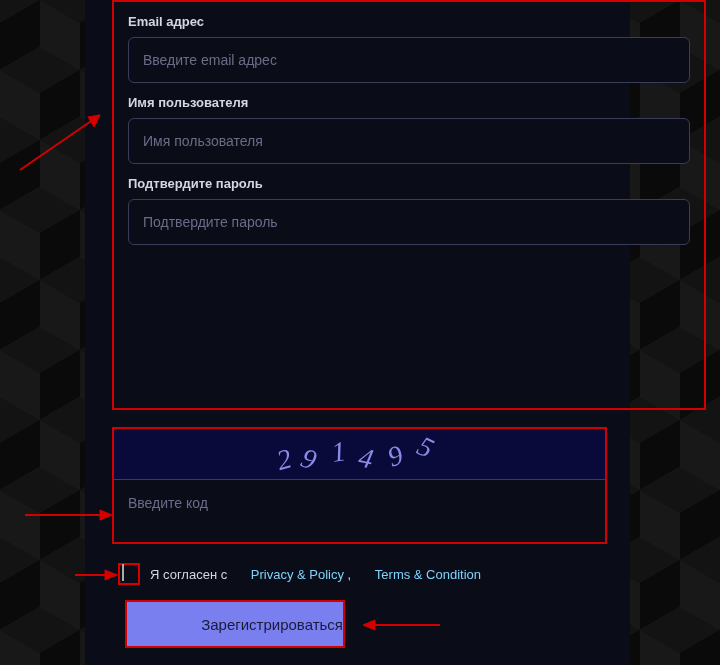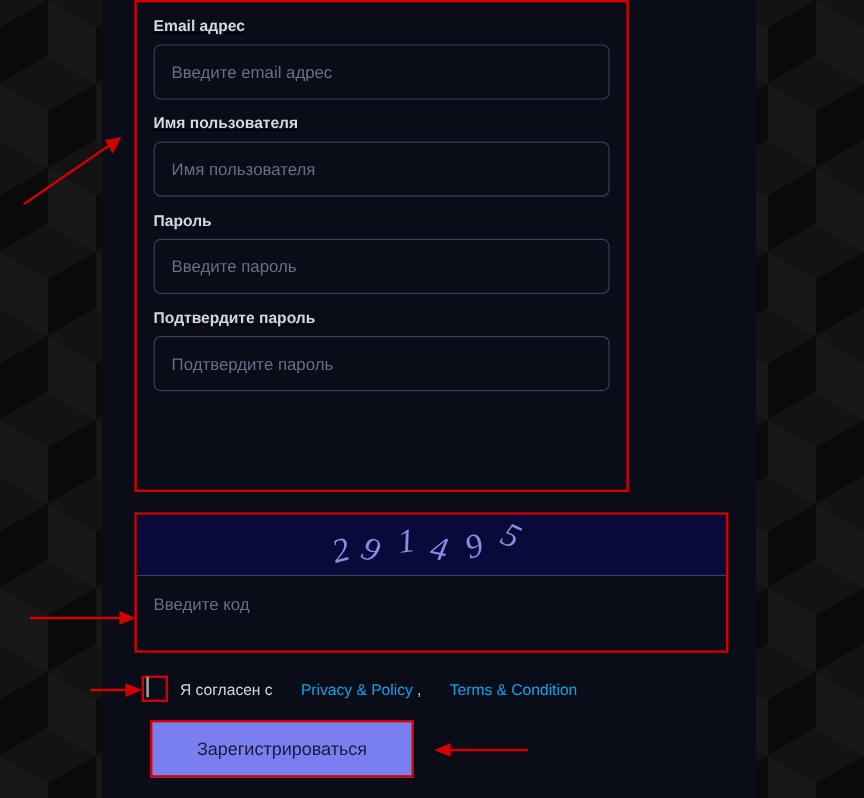--- a/index.html
+++ b/index.html
@@ -25,24 +25,23 @@
 }
 .panel {
   position: absolute;
   left: 85px; top: 0;
   width: 545px; height: 665px;
   background: #0a0c18;
 }
 .form-box {
   position: absolute;
   left: 112px; top: 0;
-  width: 412px; height: 410px;
+  width: 594px; height: 410px;
   border: 2px solid #d40000;
   padding: 0 14px;
-  text-decoration: underline;
 }
 .fld { margin-top: 12px; }
 .lbl { color: #d4d6e0; font-size: 13px; font-weight: 600; }
 .inp {
   width: 100%; height: 46px;
   background: #0a0c18;
   border: 1px solid #3a3d5a;
   border-radius: 6px;
   color: #d4d6e0;
   padding: 16px 14px;
@@ -84,50 +83,47 @@
   display: flex; align-items: center; gap: 10px;
   color: #d4d6e0; font-size: 13px;
 }
 .cb {
   width: 22px; height: 22px;
   border: 2px solid #d40000;
   background: transparent;
   display: inline-block;
 }
 .cb-inner { width:14px; height:14px; border:1px solid #aaa; margin:2px; }
-.link { color: #0ea5e9; text-decoration: none; padding-left: 20px; }
+.link { color: #7dd3fc; text-decoration: none; padding-left: 20px; }
 .btn {
   position: absolute;
   left: 125px; top: 600px;
   width: 220px; height: 48px;
   background: #7a7ff0;
   border: 2px solid #d40000;
   color: #1a1a3a;
   font-size: 15px;
   cursor: pointer;
+  text-align: right;
 }
 .arrow { position: absolute; stroke: #d40000; fill: #d40000; }
 </style>
 </head>
 <body>
 <div class="hexbg"></div>
 <div class="panel"></div>
 
 <div class="form-box">
   <div class="fld">
     <div class="lbl">Email адрес</div>
     <input class="inp" placeholder="Введите email адрес" style="">
   </div>
   <div class="fld">
     <div class="lbl">Имя пользователя</div>
     <input class="inp" placeholder="Имя пользователя" style="">
-  </div>
-  <div class="fld">
-    <div class="lbl">Пароль</div>
-    <input class="inp" type="password" placeholder="Введите пароль" style="">
   </div>
   <div class="fld">
     <div class="lbl">Подтвердите пароль</div>
     <input class="inp" type="password" placeholder="Подтвердите пароль" style="">
   </div>
 </div>
 
 <div class="captcha-box">
   <div class="captcha-img">
     <span style="transform:rotate(-15deg) translateY(4px)">2</span>

